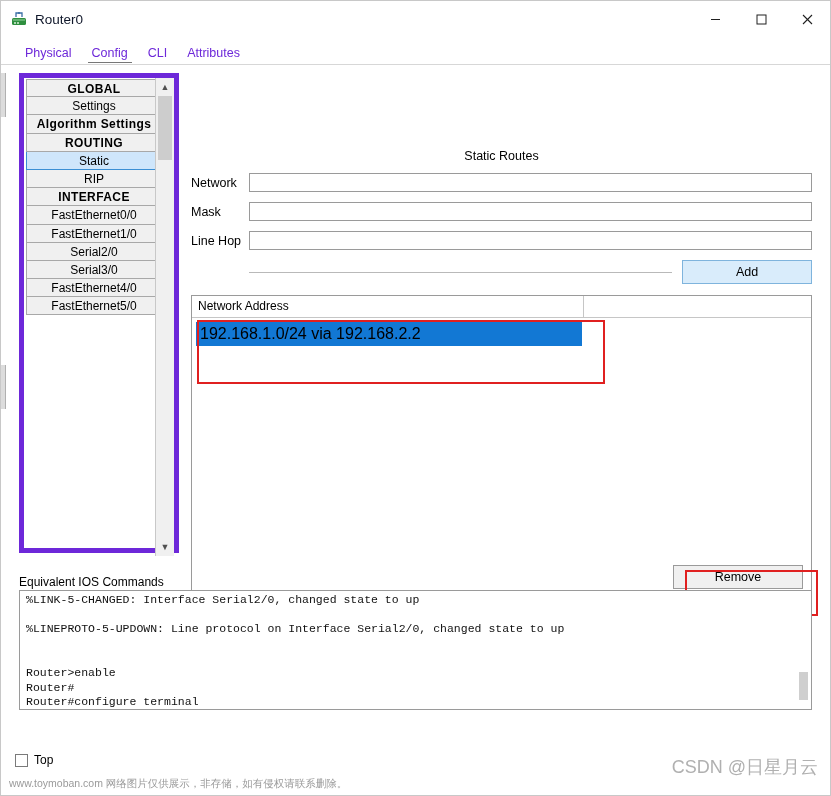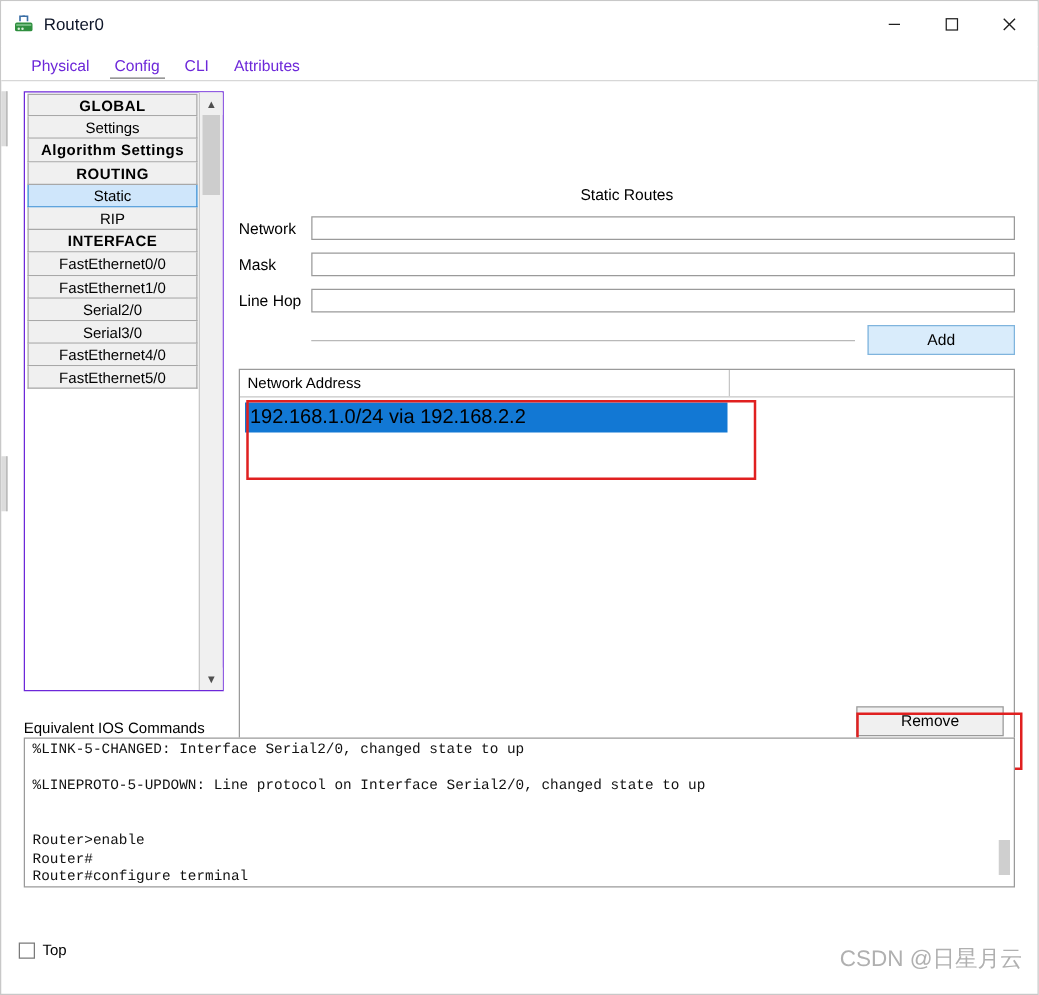--- a/index.html
+++ b/index.html
@@ -84,21 +84,21 @@
     position: relative;
     height: 540px;
   }
   
   .sidepanel {
     position: absolute;
     left: 18px;
     top: 8px;
     width: 160px;
     height: 480px;
-    border: 1px solid #6d28d9;
+    border: 5px solid #6d28d9;
     background: #ffffff;
     box-sizing: border-box;
   }
   .side-list {
     position: absolute;
     left: 1px; top: 1px;
     width: 138px;
   }
   .side-item {
     height: 18.2px;
@@ -188,21 +188,21 @@
     height: 1px;
     border-bottom: 1px solid #b9b9b9;
     margin-right: 10px;
     margin-left: 58px;
   }
   .btn {
     font-size: 12.5px;
     border: 1px solid #9a9a9a;
     background: #f0f0f0;
     padding: 4px 0;
-    width: 118px;
+    width: 130px;
     text-align: center;
     box-sizing: border-box;
   }
   .btn.add {
     background: #d9ecfb;
     border-color: #7fb4dd;
   }
   
   .table-box {
     position: absolute;
@@ -464,16 +464,17 @@
     <div class="ios-scrollbar">
       <div class="ios-thumb"></div>
     </div>
   </div>
 
   <div class="footer">
     <div class="top-check">
       <span class="checkbox"></span>
       <span>Top</span>
     </div>
+    <div class="watermark-left">www.toymoban.com 网络图片仅供展示，非存储，如有侵权请联系删除。</div>
     <div class="watermark-right">CSDN @日星月云</div>
   </div>
 
 </div>
 
 </body></html>

